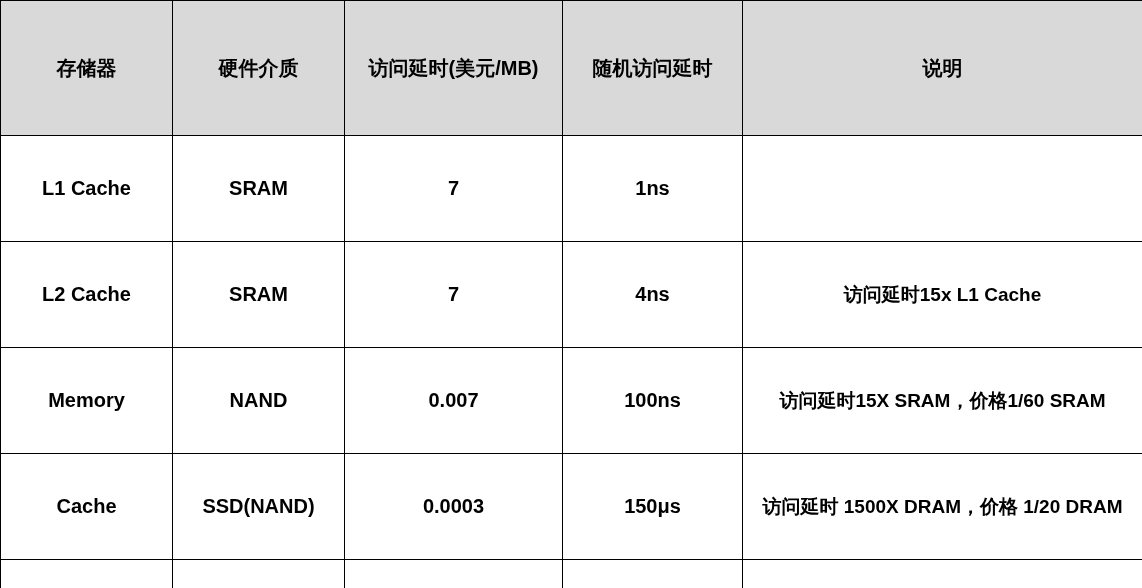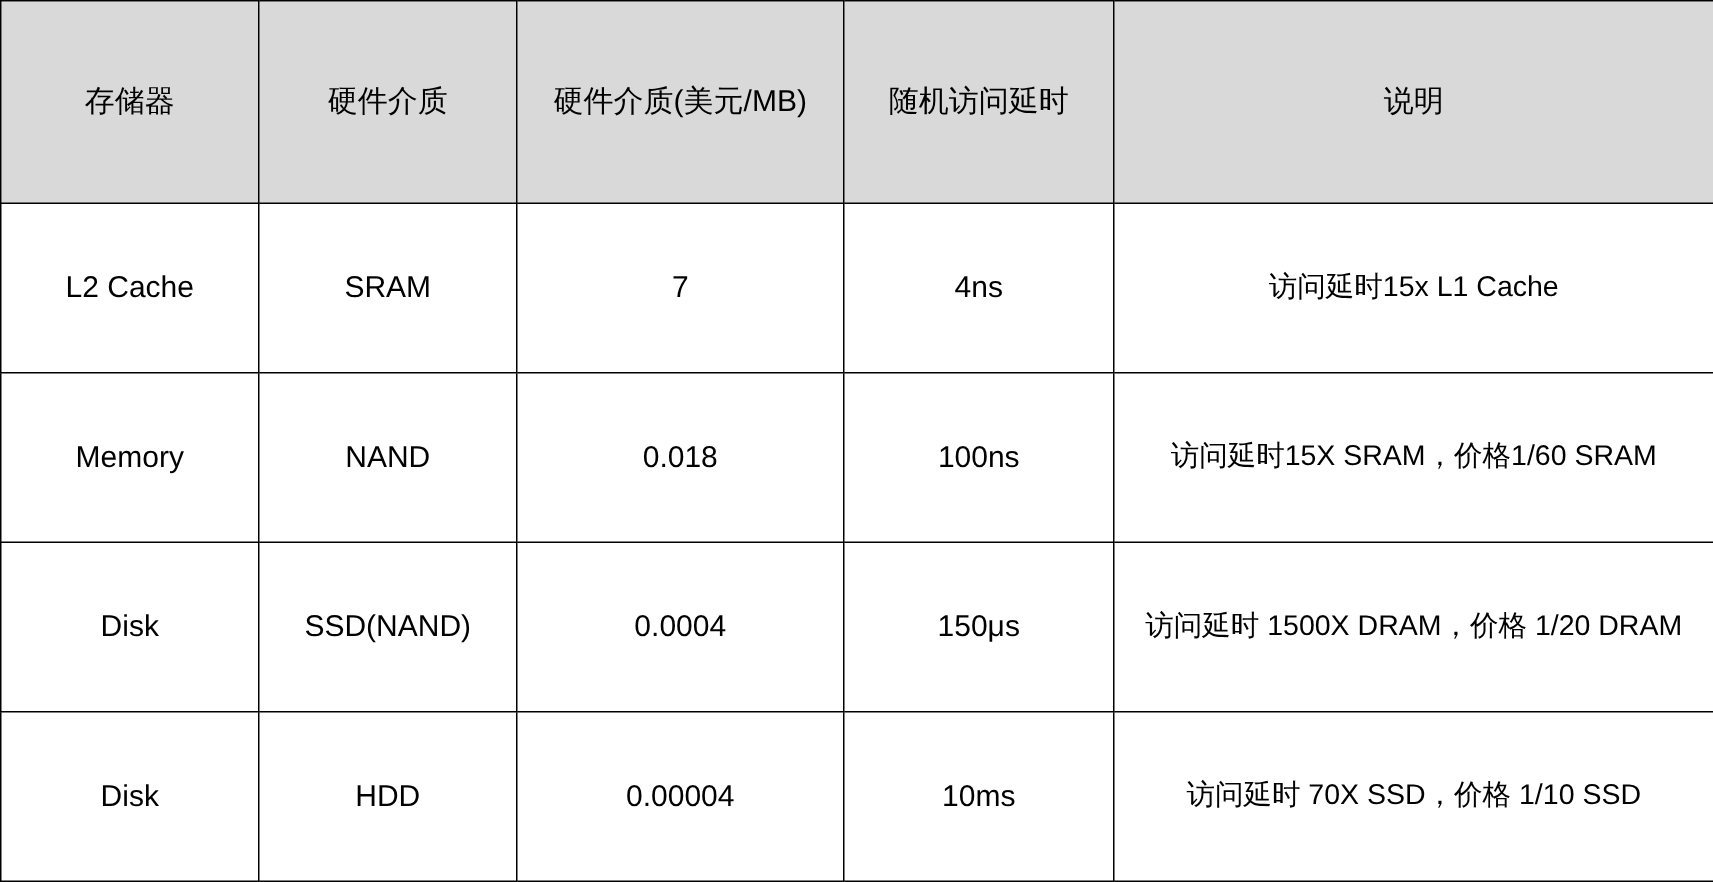--- a/index.html
+++ b/index.html
@@ -30,21 +30,21 @@
   table.storage-table col.c2 { width: 218px; }
   table.storage-table col.c3 { width: 180px; }
   table.storage-table col.c4 { width: 400px; }
 
   table.storage-table th,
   table.storage-table td {
     border: 1px solid #000000;
     text-align: center;
     vertical-align: middle;
     font-size: 20px;
-    font-weight: normal;
+    font-weight: bold;
     padding: 6px 8px;
     line-height: 1.35;
     word-wrap: break-word;
   }
   table.storage-table thead th {
     background: #d9d9d9;
     height: 122px;
   }
   table.storage-table tbody td {
     background: #ffffff;
@@ -64,44 +64,51 @@
       <col class="c0">
       <col class="c1">
       <col class="c2">
       <col class="c3">
       <col class="c4">
     </colgroup>
     <thead>
       <tr>
         <th>存储器</th>
         <th>硬件介质</th>
-        <th>硬件介质(美元/MB)</th>
+        <th>访问延时(美元/MB)</th>
         <th>随机访问延时</th>
         <th>说明</th>
       </tr>
     </thead>
     <tbody>
+      <tr>
+        <td>L1 Cache</td>
+        <td>SRAM</td>
+        <td>7</td>
+        <td>1ns</td>
+        <td class="note"></td>
+      </tr>
       <tr>
         <td>L2 Cache</td>
         <td>SRAM</td>
         <td>7</td>
         <td>4ns</td>
         <td class="note">访问延时15x L1 Cache</td>
       </tr>
       <tr>
         <td>Memory</td>
         <td>NAND</td>
-        <td>0.018</td>
+        <td>0.007</td>
         <td>100ns</td>
         <td class="note">访问延时15X SRAM，价格1/60 SRAM</td>
       </tr>
       <tr>
-        <td>Disk</td>
+        <td>Cache</td>
         <td>SSD(NAND)</td>
-        <td>0.0004</td>
+        <td>0.0003</td>
         <td>150μs</td>
         <td class="note">访问延时 1500X DRAM，价格 1/20 DRAM</td>
       </tr>
       <tr>
         <td>Disk</td>
         <td>HDD</td>
         <td>0.00004</td>
         <td>10ms</td>
         <td class="note">访问延时 70X SSD，价格 1/10 SSD</td>
       </tr>

